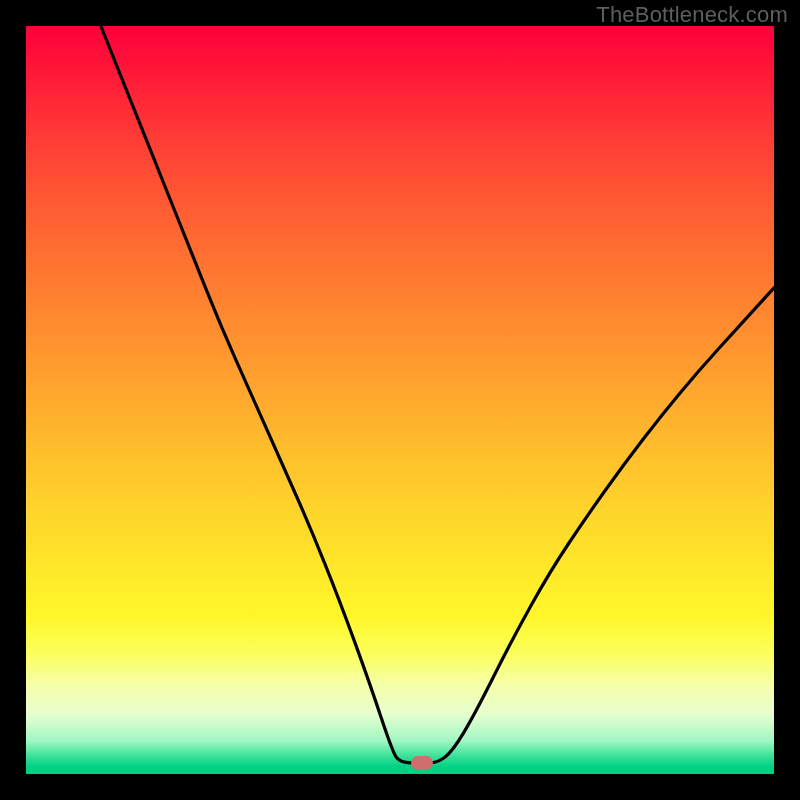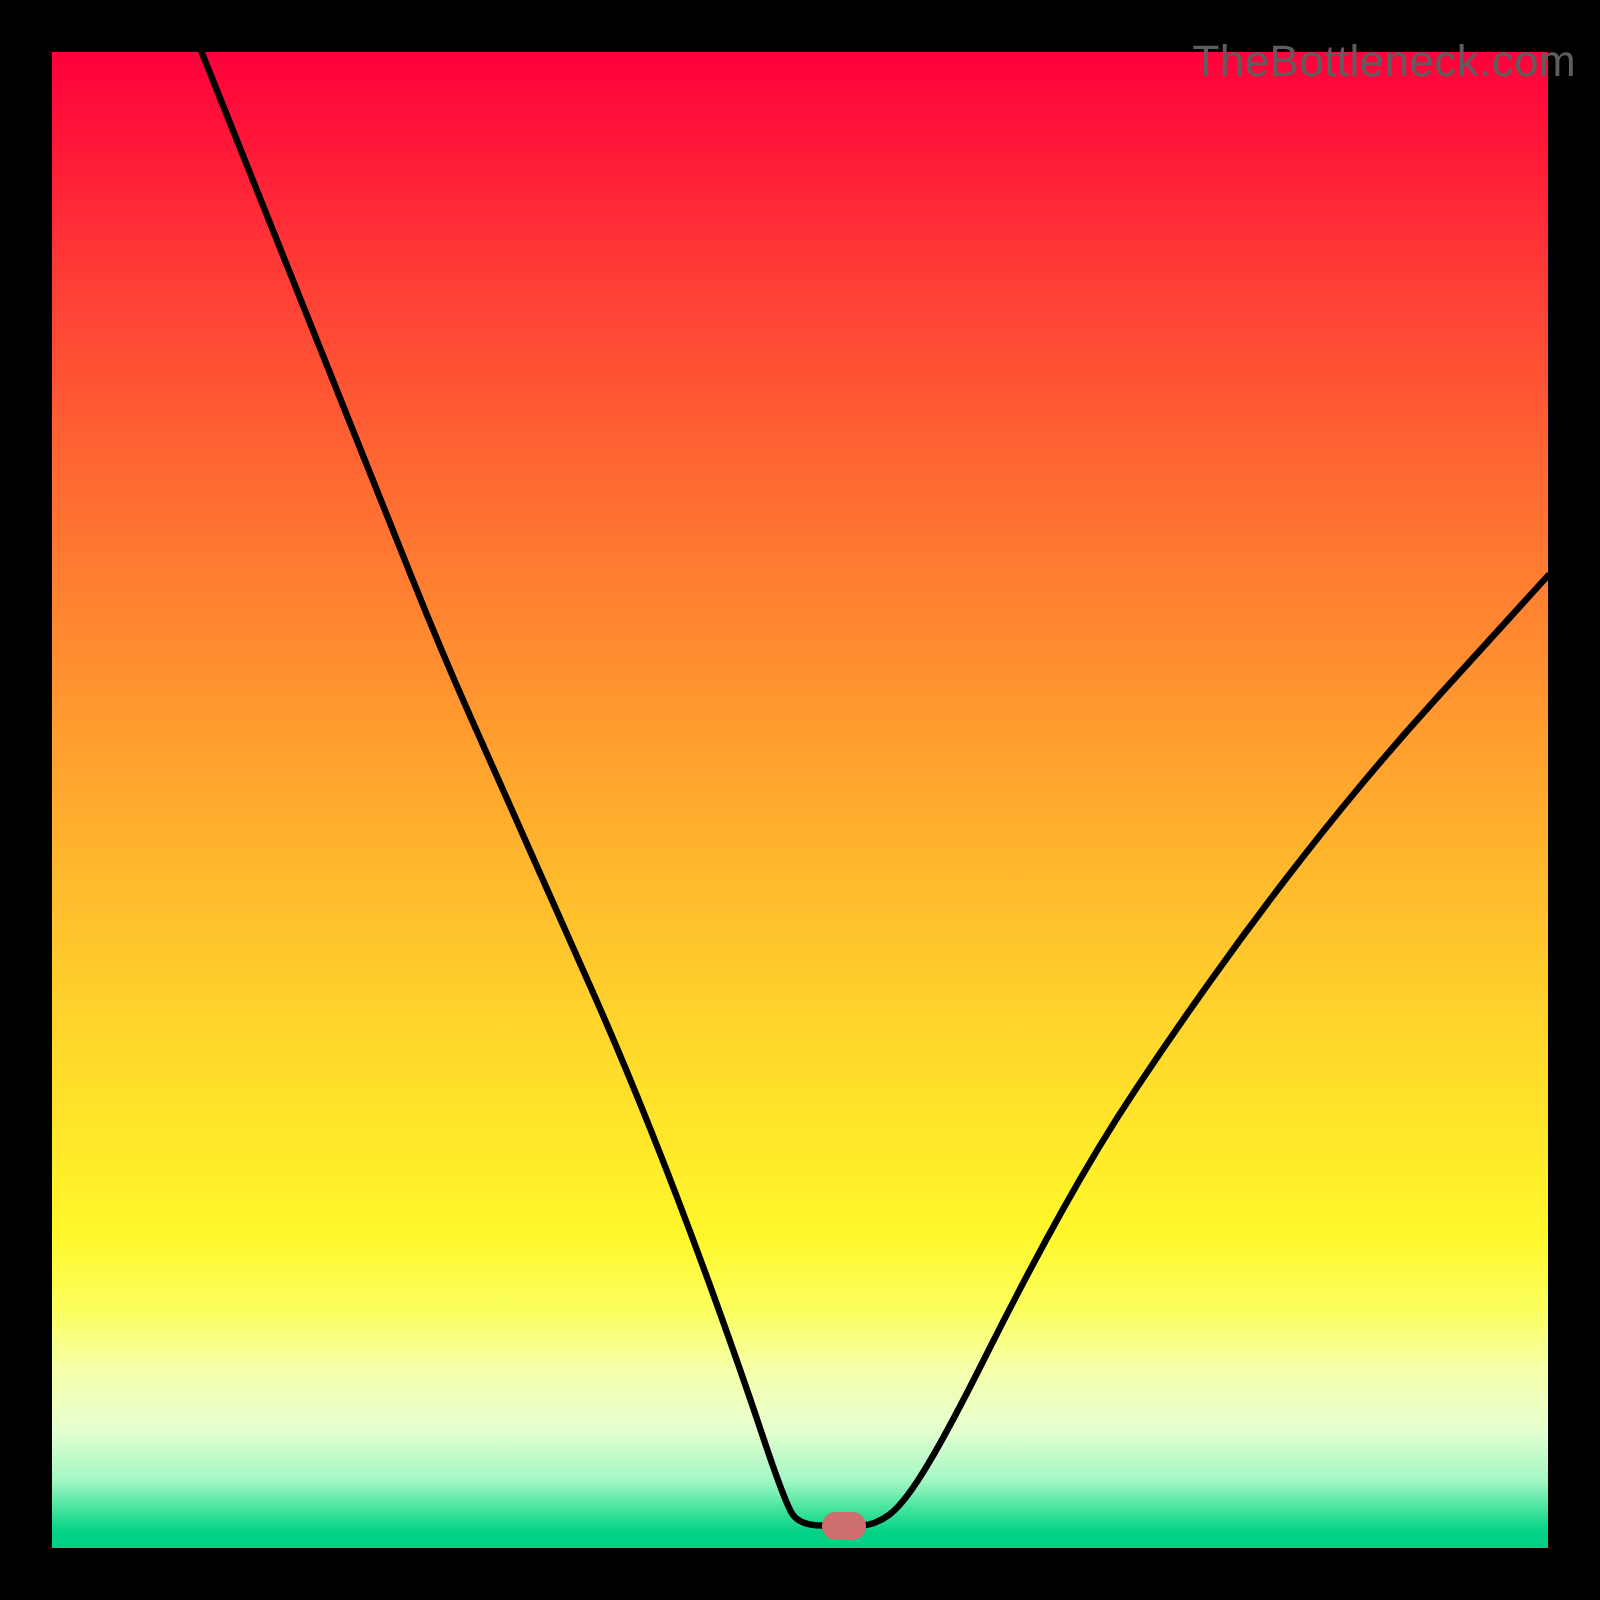--- a/index.html
+++ b/index.html
@@ -19,21 +19,20 @@
   }
   .watermark {
     position: absolute;
     top: 2px;
     right: 12px;
     color: #5e5e5e;
     font-size: 22px;
     font-weight: 500;
     z-index: 10;
     letter-spacing: 0.2px;
-    margin-top: 16px;
   }
   .plot-area {
     position: absolute;
     left: 26px;
     top: 26px;
     width: 748px;
     height: 748px;
     background: linear-gradient(to bottom,
       #ff003b 0%,
       #ff1b38 7%,

